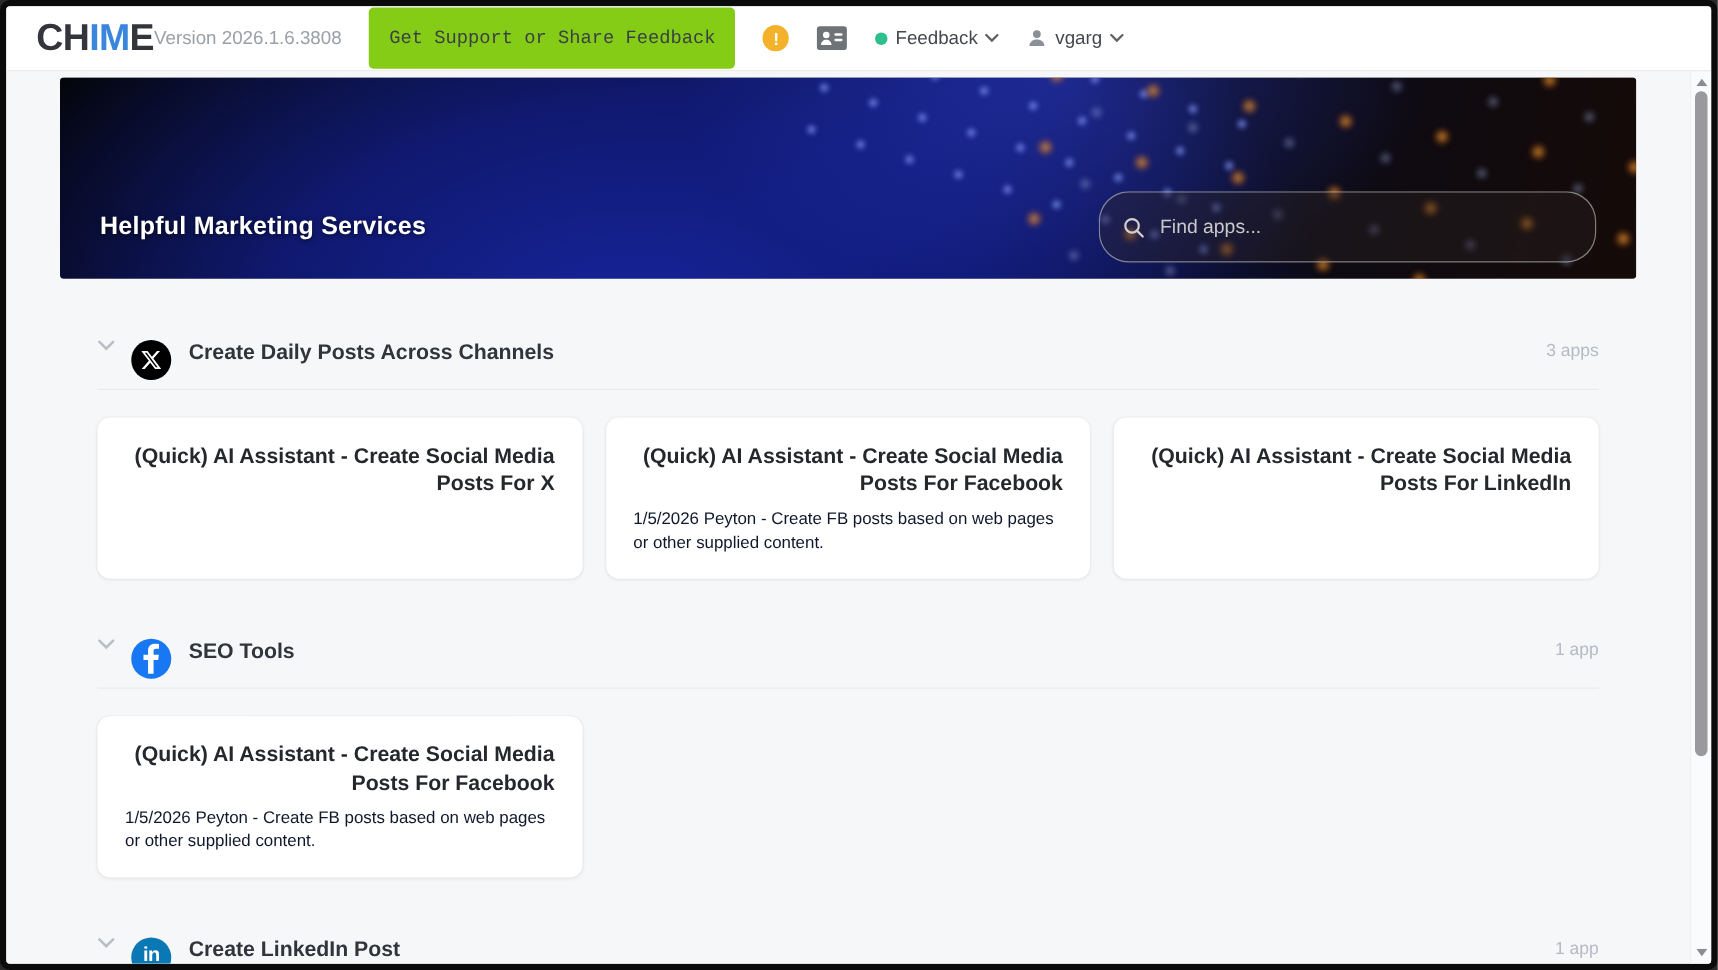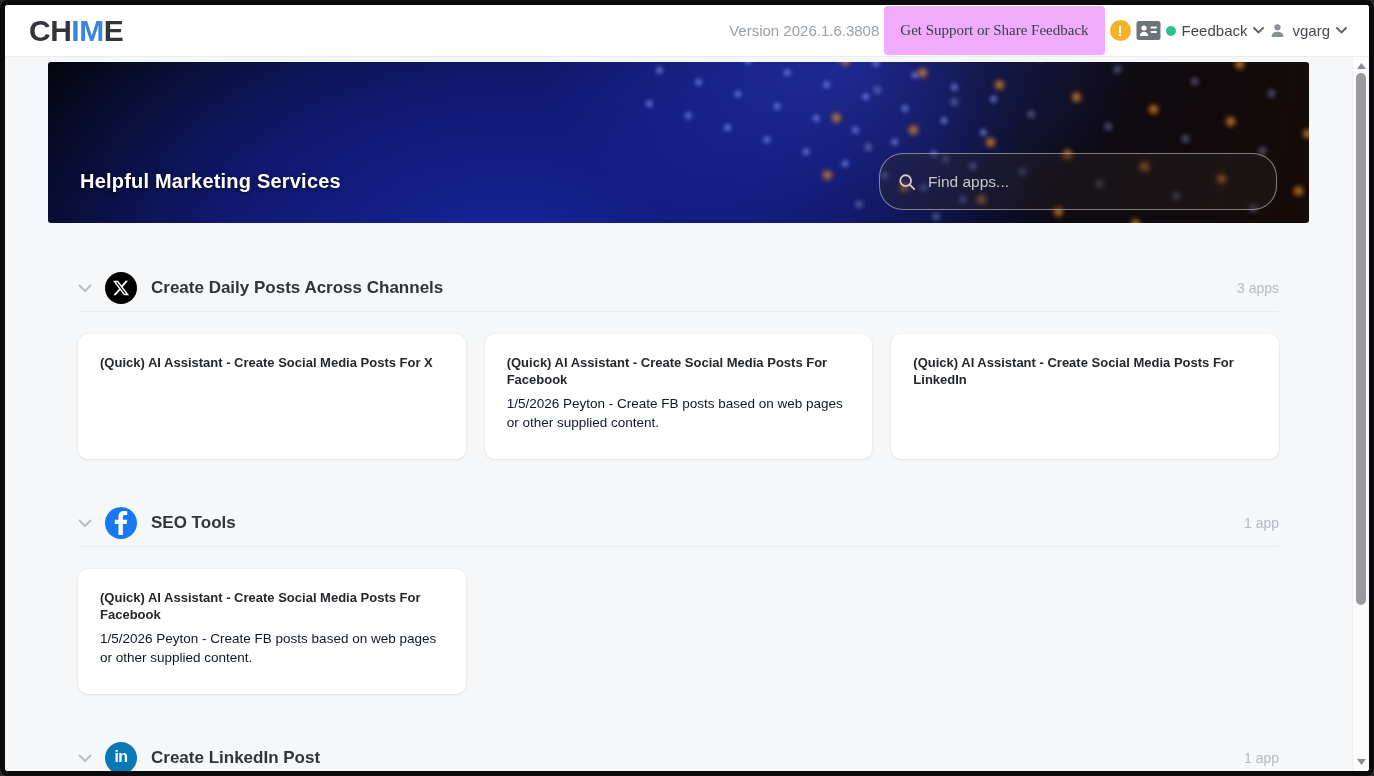--- a/index.html
+++ b/index.html
@@ -9,30 +9,30 @@
   .frame {
     width: 1374px; height: 776px;
     border: 5px solid #0b0b0b; border-radius: 8px;
     background: #ffffff; overflow: hidden;
     position: relative; margin: 0 auto;
   }
 
   
   .topbar {
     height: 52px; background:#fff; display:flex; align-items:center;
-    justify-content: space-between; padding: 0 22px 0 24px;
+    justify-content: flex-start; padding: 0 22px 0 24px;
     border-bottom: 1px solid #ececec; position: relative; z-index: 5;
   }
   .logo { font-size: 30px; font-weight: 800; letter-spacing: -0.5px; color:#33343c; line-height:1; }
   .logo .blue { color:#3a86dd; }
-  .topbar-right { display:flex; align-items:center; gap: 5px; }
+  .topbar-right { display:flex; align-items:center; gap: 22px; }
   .version { color:#9aa0a7; font-size: 15px; }
   .support-btn {
-    background:#f0abfc; border:none; border-radius:4px; color:#3b4046;
-    font-size:15px; padding: 16px 16px; font-family: Liberation Serif, serif; cursor:pointer;
+    background:#84cc16; border:none; border-radius:4px; color:#3b4046;
+    font-size:15px; padding: 16px 16px; font-family: Liberation Mono, monospace; cursor:pointer;
   }
   .warn-icon {
     width:21px; height:21px; border-radius:50%; background:#f3b229; color:#fff;
     font-weight:700; font-size:14px; display:flex; align-items:center; justify-content:center;
     cursor:pointer;
   }
   .idcard-icon { display:flex; cursor:pointer; }
   .status, .user { display:flex; align-items:center; gap:6px; font-size:15px; color:#43484e; cursor:pointer; }
   .dot { width:10px; height:10px; border-radius:50%; background:#2dc08d; display:inline-block; }
   .chev-sm { display:flex; }
@@ -79,40 +79,40 @@
   .search-box input {
     flex:1; background:transparent; border:none; outline:none; color:#eee;
     font-size:15.5px; font-family: inherit;
   }
   .search-box input::placeholder { color:#c9c9c9; }
 
   
   .sections { padding: 0 30px; }
   .app-section { margin-top: 48px; }
   .app-section:first-child { margin-top: 49px; }
-  .sec-head { display:flex; align-items:center;margin-top:33px; }
+  .sec-head { display:flex; align-items:flex-start;margin-top:33px; }
   .sec-chev { display:flex; margin-right: 13px; cursor:pointer; }
   .sec-icon {
     width:32px; height:32px; border-radius:50%; margin-right:14px;
     display:flex; align-items:center; justify-content:center; flex:0 0 auto;
   }
   .sec-icon.x-bg { background:#000; }
   .sec-icon.fb-bg { background:#1877f2; }
   .sec-icon.li-bg { background:#0a78b5; }
   .li-glyph { color:#ffffff; font-weight:800; font-size:16px; letter-spacing:-0.5px; line-height:1; padding-bottom:2px; }
   .sec-title { font-size:17px; font-weight:700; color:#30353b; flex:1; }
   .sec-count { font-size:14px; color:#b4bac4; }
   .divider { height:1px; background:#e9ebee; margin-top:7px; }
   .cards { display:grid; grid-template-columns: repeat(3, 1fr); gap:19px; margin-top:22px; }
   .card {
     background:#fff; border-radius:10px; padding:20px 22px; min-height:125px;
     box-shadow: 0 1px 3px rgba(20,30,50,0.07), 0 0 0 1px rgba(20,30,50,0.02);
     cursor:pointer;
   }
-  .card h3 { font-size:13px; font-weight:700; color:#24272c; line-height:1.32; }
+  .card h3 { font-size:17px; font-weight:700; color:#24272c; line-height:1.32;text-align:right; }
   .card p { font-size:13.5px; color:#0f172a; line-height:1.42; margin-top:6px; }
 
   
   .scrollbar {
     position:absolute; top:0; right:0; bottom:0; width:17px;
     background:#fafbfc; border-left:1px solid #f0f0f0;
   }
   .sb-arrow { position:absolute; left:0; width:100%; height:14px; display:flex; align-items:center; justify-content:center; cursor:pointer; }
   .sb-arrow.up { top:2px; }
   .sb-arrow.down { bottom:2px; }

